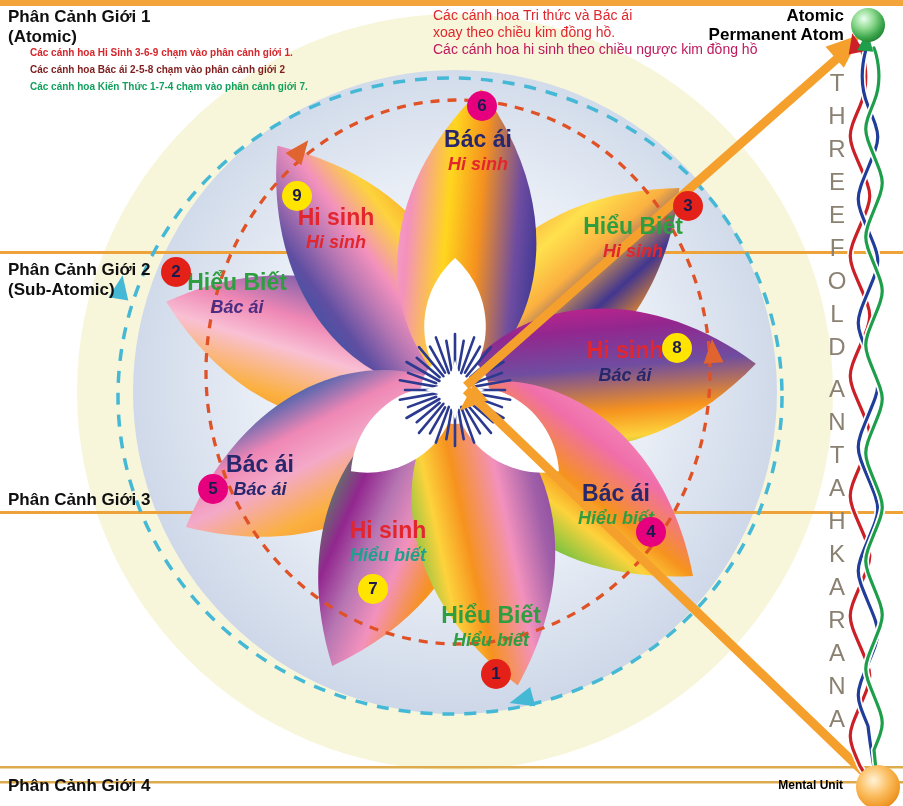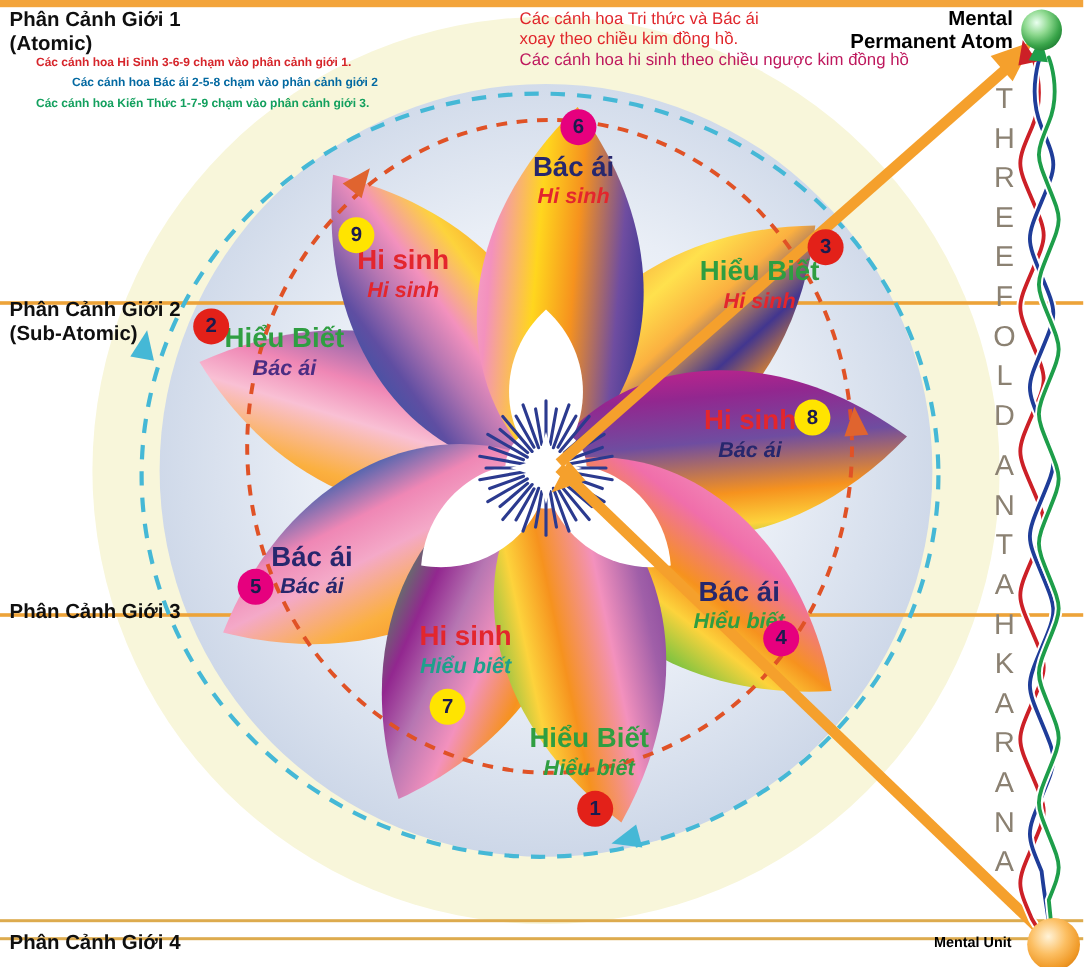--- a/index.html
+++ b/index.html
@@ -233,41 +233,41 @@
   </g>
 
   <circle cx="868" cy="25" r="17" fill="url(#gGreen)"></circle>
   <circle cx="878" cy="787" r="22" fill="url(#gOrange)"></circle>
 </svg>
 
 <div class="abs plane" style="left:8px;top:7px">
   <div>Phân Cảnh Giới 1</div>
   <div>(Atomic)</div>
 </div>
-<div class="abs plane" style="left:8px;top:248px">
+<div class="abs plane" style="left:8px;top:260px">
   <div>Phân Cảnh Giới 2</div>
   <div>(Sub-Atomic)</div>
 </div>
-<div class="abs plane" style="left:8px;top:500px">Phân Cảnh Giới 3</div>
+<div class="abs plane" style="left:8px;top:490px">Phân Cảnh Giới 3</div>
 <div class="abs plane" style="left:8px;top:776px">Phân Cảnh Giới 4</div>
 
 <div class="abs legend" style="left:30px;top:44px">
   <div style="color: rgb(214, 37, 43);">Các cánh hoa Hi Sinh 3-6-9 chạm vào phân cảnh giới 1.</div>
-  <div style="color: #0369a1; margin-left: 30px;">Các cánh hoa Bác ái 2-5-8 chạm vào phân cảnh giới 2</div>
-  <div style="color: rgb(19, 160, 94);">Các cánh hoa Kiến Thức 1-7-9 chạm vào phân cảnh giới 3.</div>
+  <div style="color: #7f1d1d;">Các cánh hoa Bác ái 2-5-8 chạm vào phân cảnh giới 2</div>
+  <div style="color: rgb(19, 160, 94);">Các cánh hoa Kiến Thức 1-7-4 chạm vào phân cảnh giới 7.</div>
 </div>
 
 <div class="abs note" style="left:433px;top:7px">
   <div style="color: rgb(224, 38, 44);">Các cánh hoa Tri thức và Bác ái</div>
   <div style="color: rgb(224, 38, 44);">xoay theo chiều kim đồng hồ.</div>
   <div style="color: #be185d;">Các cánh hoa hi sinh theo chiều ngược kim đồng hồ</div>
 </div>
 
 <div class="abs atom-label">
-  <div>Mental</div>
+  <div>Atomic</div>
   <div>Permanent Atom</div>
 </div>
 <div class="abs unit-label">Mental Unit</div>
 
 <div class="abs vcol">
       <div class="vletter">T</div>
       <div class="vletter">H</div>
       <div class="vletter">R</div>
       <div class="vletter">E</div>
       <div class="vletter">E</div>

